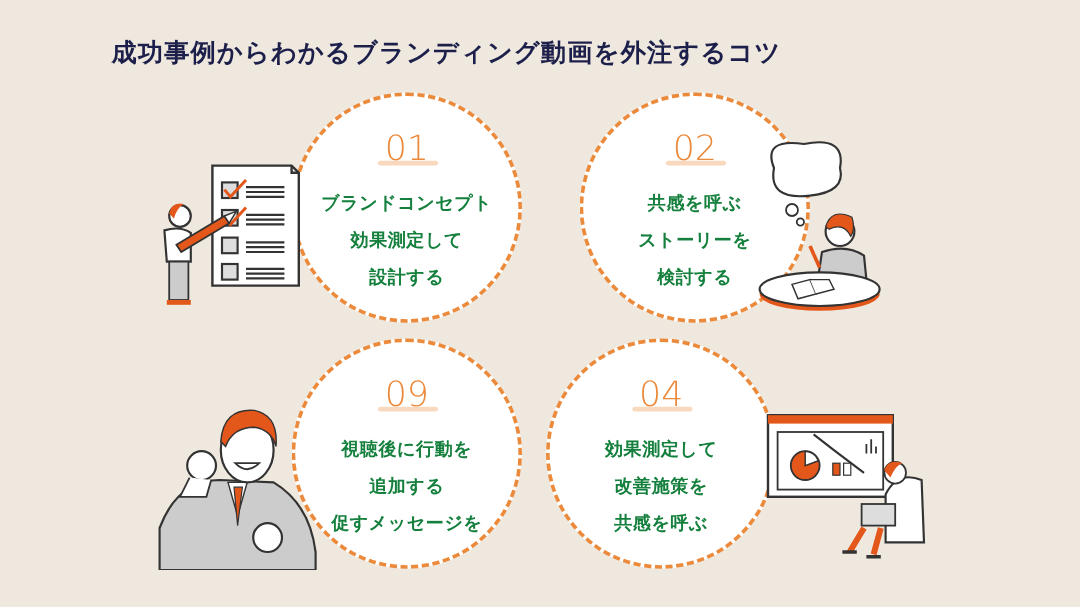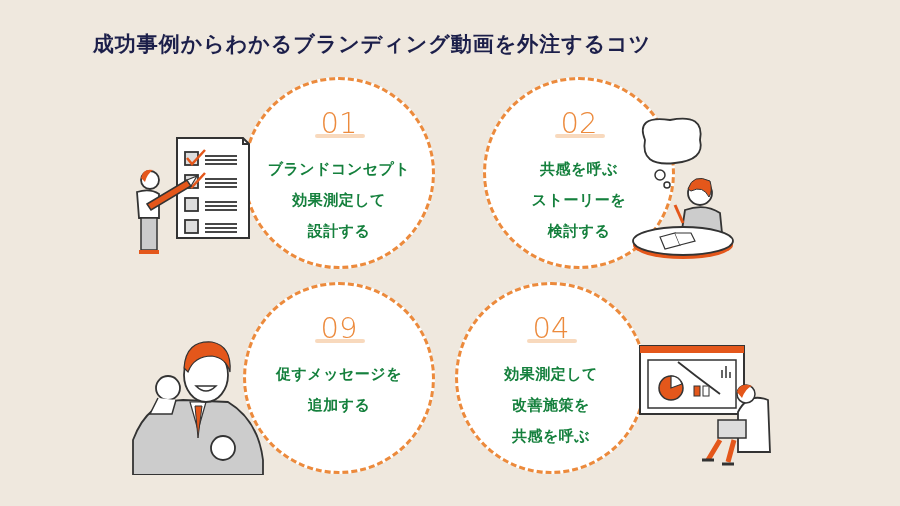--- a/index.html
+++ b/index.html
@@ -39,22 +39,23 @@
     <div>共感を呼ぶ</div>
     <div>ストーリーを</div>
     <div>検討する</div>
   </div>
 </div>
 
 <div class="circle" style="left:243px;top:282px;">
   <div class="num">09</div>
   <div class="num-underline"></div>
   <div class="txt">
+    <div>視聴後に行動を</div>
+    <div>追加する</div>
     <div>促すメッセージを</div>
-    <div>追加する</div>
   </div>
 </div>
 
 <div class="circle" style="left:455px;top:282px;">
   <div class="num">04</div>
   <div class="num-underline"></div>
   <div class="txt">
     <div>効果測定して</div>
     <div>改善施策を</div>
     <div>共感を呼ぶ</div>

